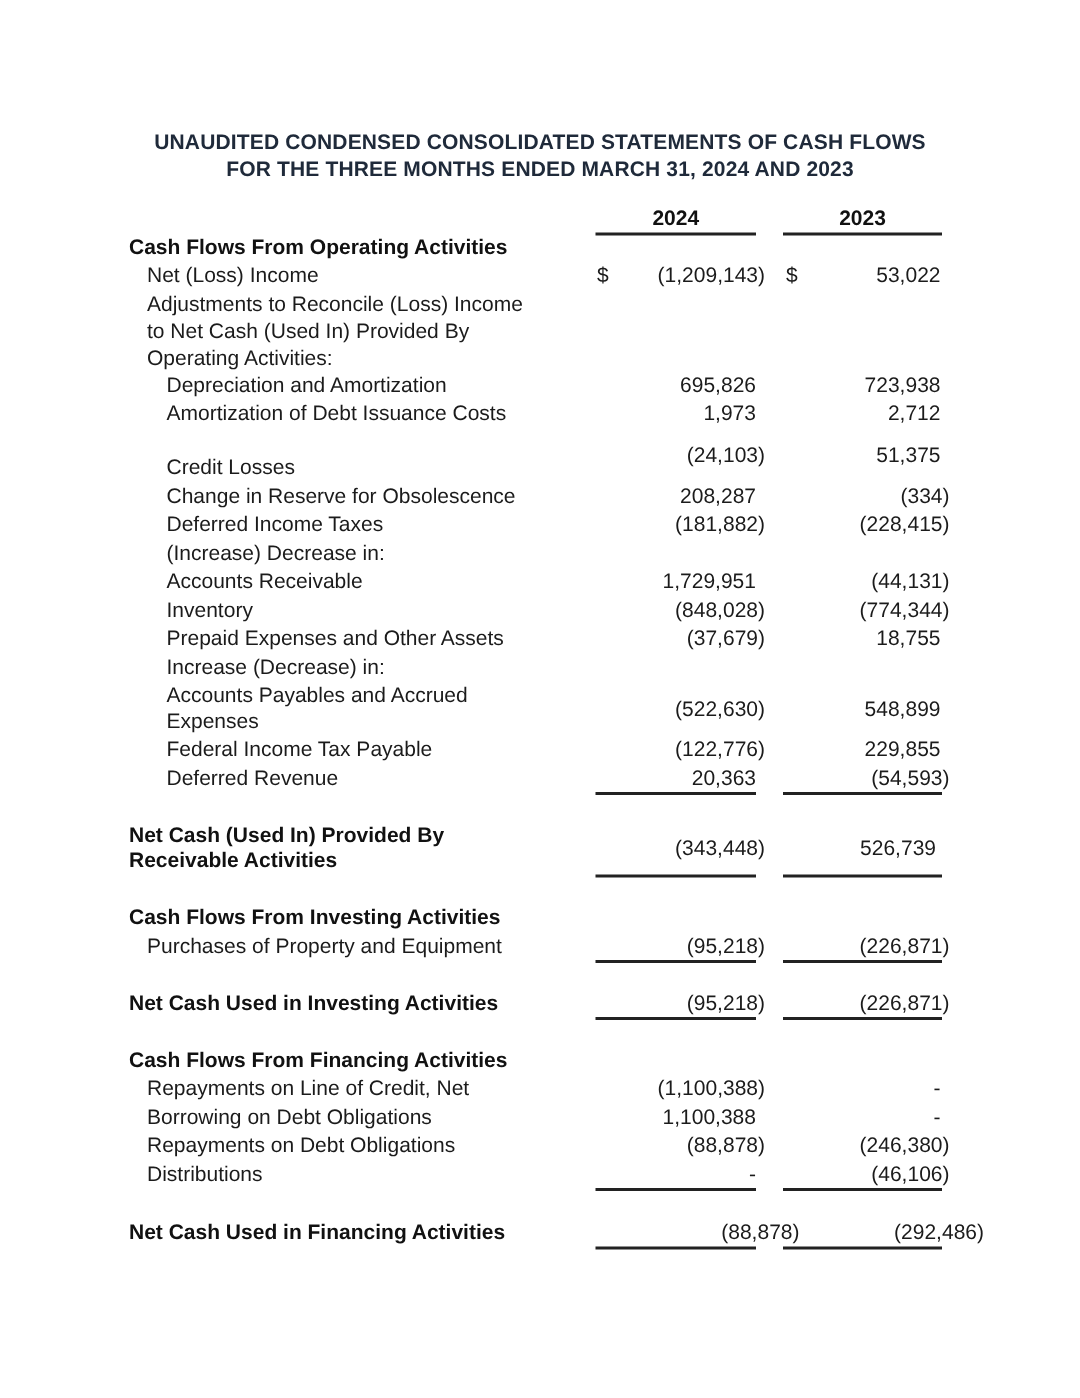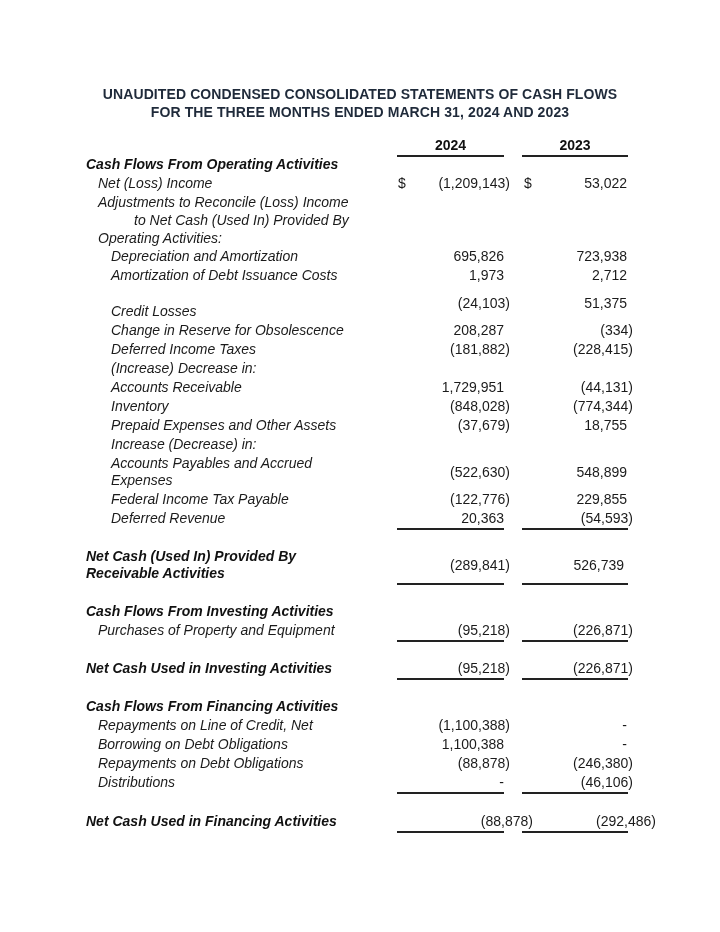--- a/index.html
+++ b/index.html
@@ -1,19 +1,19 @@
 <!DOCTYPE html>
 <html><head>
 <meta charset="utf-8">
 <style>
   html,body{margin:0;padding:0;background:#fff;}
   body{width:720px;height:932px;position:relative;font-family:"Liberation Sans",sans-serif;color:#1b1b1b;overflow:hidden;}
   .title{position:absolute;left:0;width:720px;text-align:center;font-weight:bold;font-size:14px;color:#1f2a3a;letter-spacing:0.1px;}
   .row{position:absolute;left:0;width:720px;height:19px;font-size:14px;}
-  .lbl{position:absolute;white-space:nowrap;font-style:italic;}
+  .lbl{position:absolute;white-space:nowrap;}
   .bold{font-weight:bold;color:#111;}
   .v{position:absolute;text-align:right;white-space:nowrap;}
   .dollar{position:absolute;}
   .line{position:absolute;height:1.5px;background:#222;}
   .hdr{position:absolute;font-weight:bold;font-size:14px;text-align:center;color:#111;}
 </style>
 </head>
 <body>
 
 <div>
@@ -33,21 +33,21 @@
   <span class="lbl" style="left:98px;">Net (Loss) Income</span>
   <span class="dollar" style="left:398px;">$</span>
   <span class="v" style="right:210px;">(1,209,143)</span>
   <span class="dollar" style="left:524px;">$</span>
   <span class="v" style="right:93px;">53,022</span>
 </div>
 <div class="row" style="top:194px;">
     <span class="lbl" style="left:98px;">Adjustments to Reconcile (Loss) Income</span>
   </div>
 <div class="row" style="top:212px;">
-    <span class="lbl" style="left:98px;margin-left:36px;">to Net Cash (Used In) Provided By</span>
+    <span class="lbl" style="left:98px;">to Net Cash (Used In) Provided By</span>
   </div>
 <div class="row" style="top:230px;">
     <span class="lbl" style="left:98px;">Operating Activities:</span>
   </div>
 
 <div class="row" style="top:248px;">
   <span class="lbl" style="left:111px;">Depreciation and Amortization</span>
   <span class="v" style="right:216px;">695,826</span>
   <span class="v" style="right:93px;">723,938</span>
 </div>
@@ -107,21 +107,21 @@
   <span class="lbl" style="left:111px;">Deferred Revenue</span>
   <span class="v" style="right:216px;">20,363</span>
   <span class="v" style="right:87px;">(54,593)</span>
 </div>
 <div class="line" style="left:397px;width:107px;top:528px;"></div>
 <div class="line" style="left:522px;width:106px;top:528px;"></div>
 
 <div class="row" style="top:548px;height:36px;">
   <span class="lbl bold" style="left:86px;top:0;">Net Cash (Used In) Provided By</span>
   <span class="lbl bold" style="left:86px;top:17px;">Receivable Activities</span>
-  <span class="v" style="right:210px;top:9px;">(289,841)</span>
+  <span class="v" style="right:210px;top:9px;">(343,448)</span>
   <span class="v" style="right:96px;top:9px;">526,739</span>
 </div>
 <div class="line" style="left:397px;width:107px;top:583px;"></div>
 <div class="line" style="left:522px;width:106px;top:583px;"></div>
 
 <div class="row" style="top:603px;">
   <span class="lbl bold" style="left:86px;">Cash Flows From Investing Activities</span>
 </div>
 <div class="row" style="top:622px;">
   <span class="lbl" style="left:98px;">Purchases of Property and Equipment</span>

